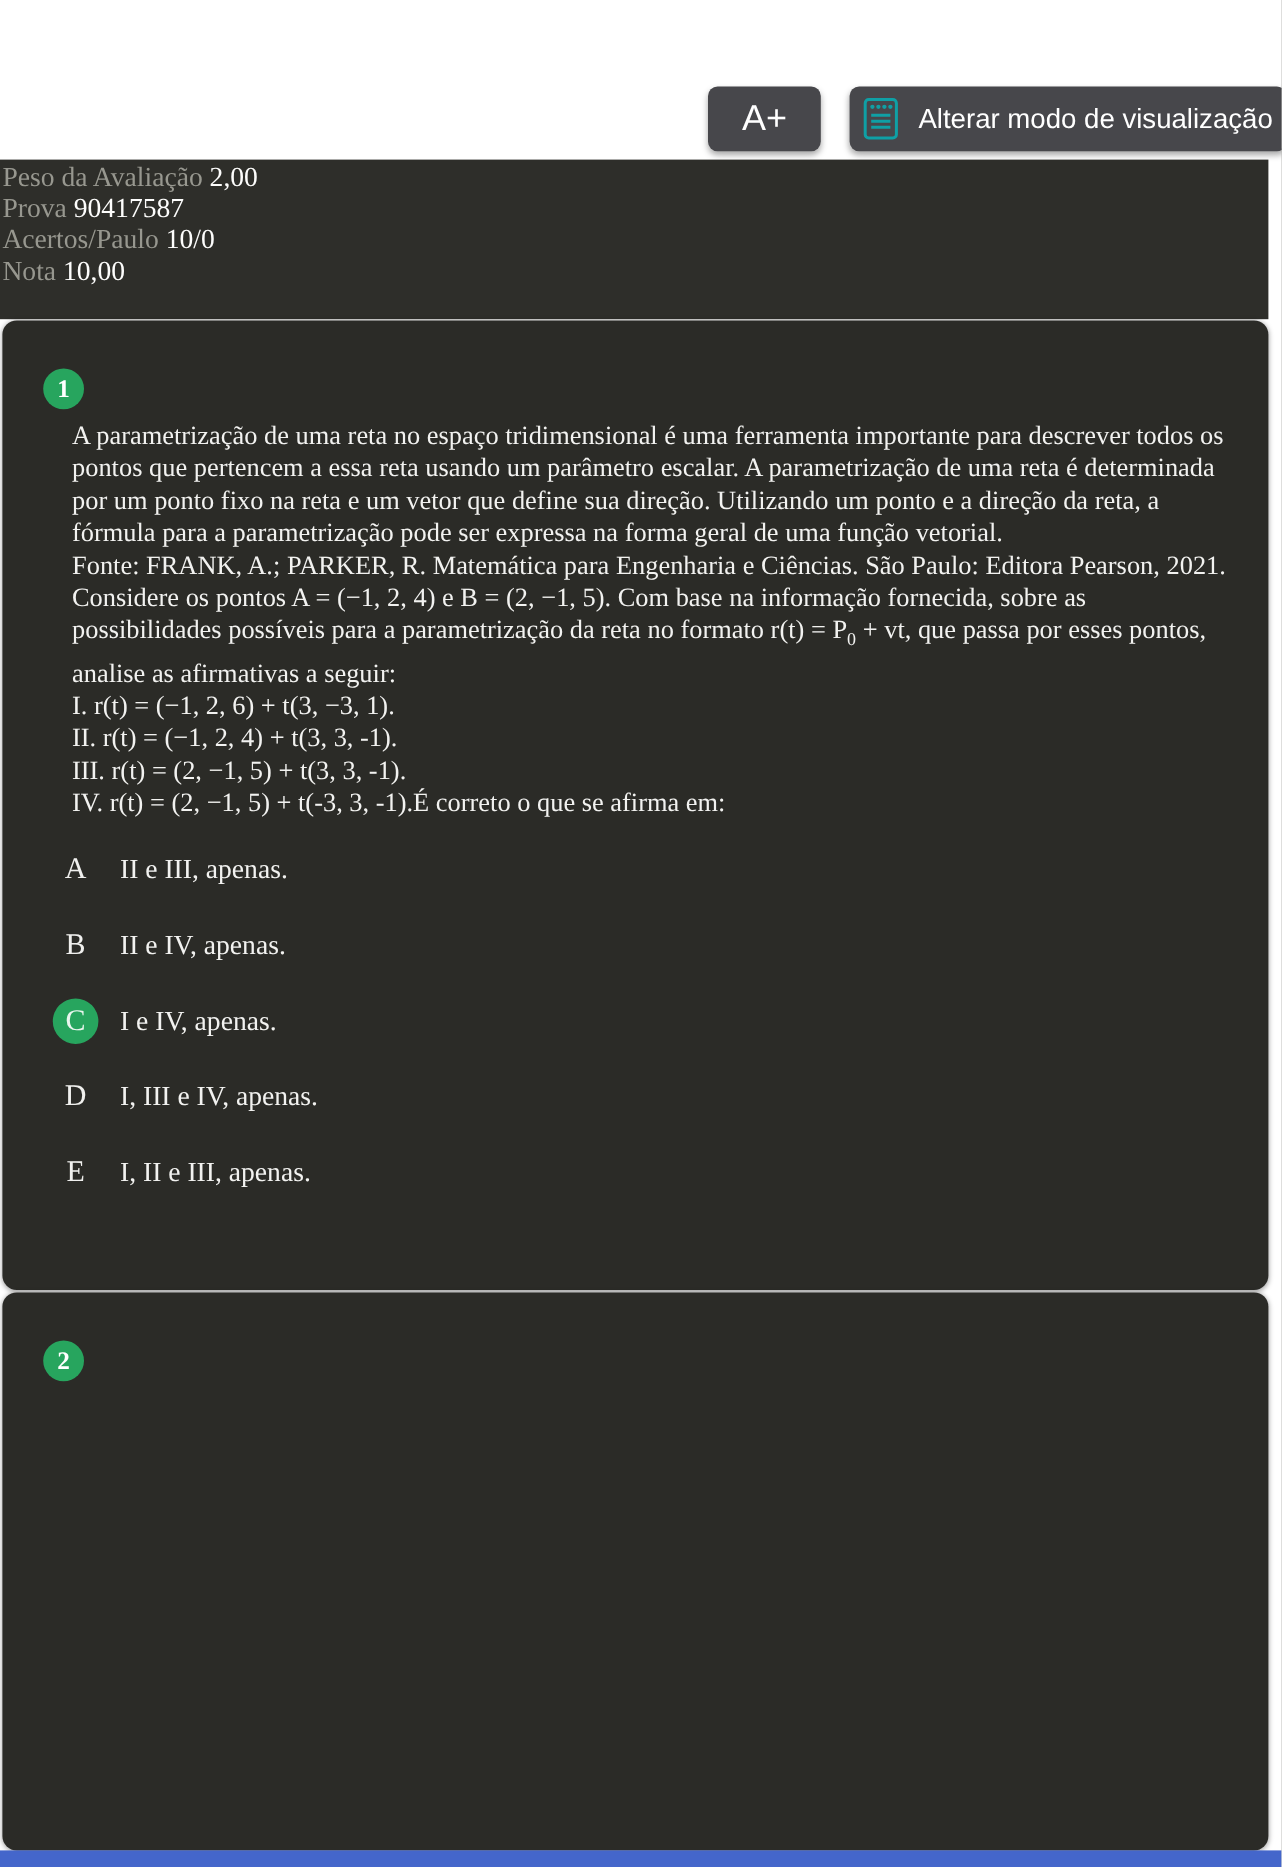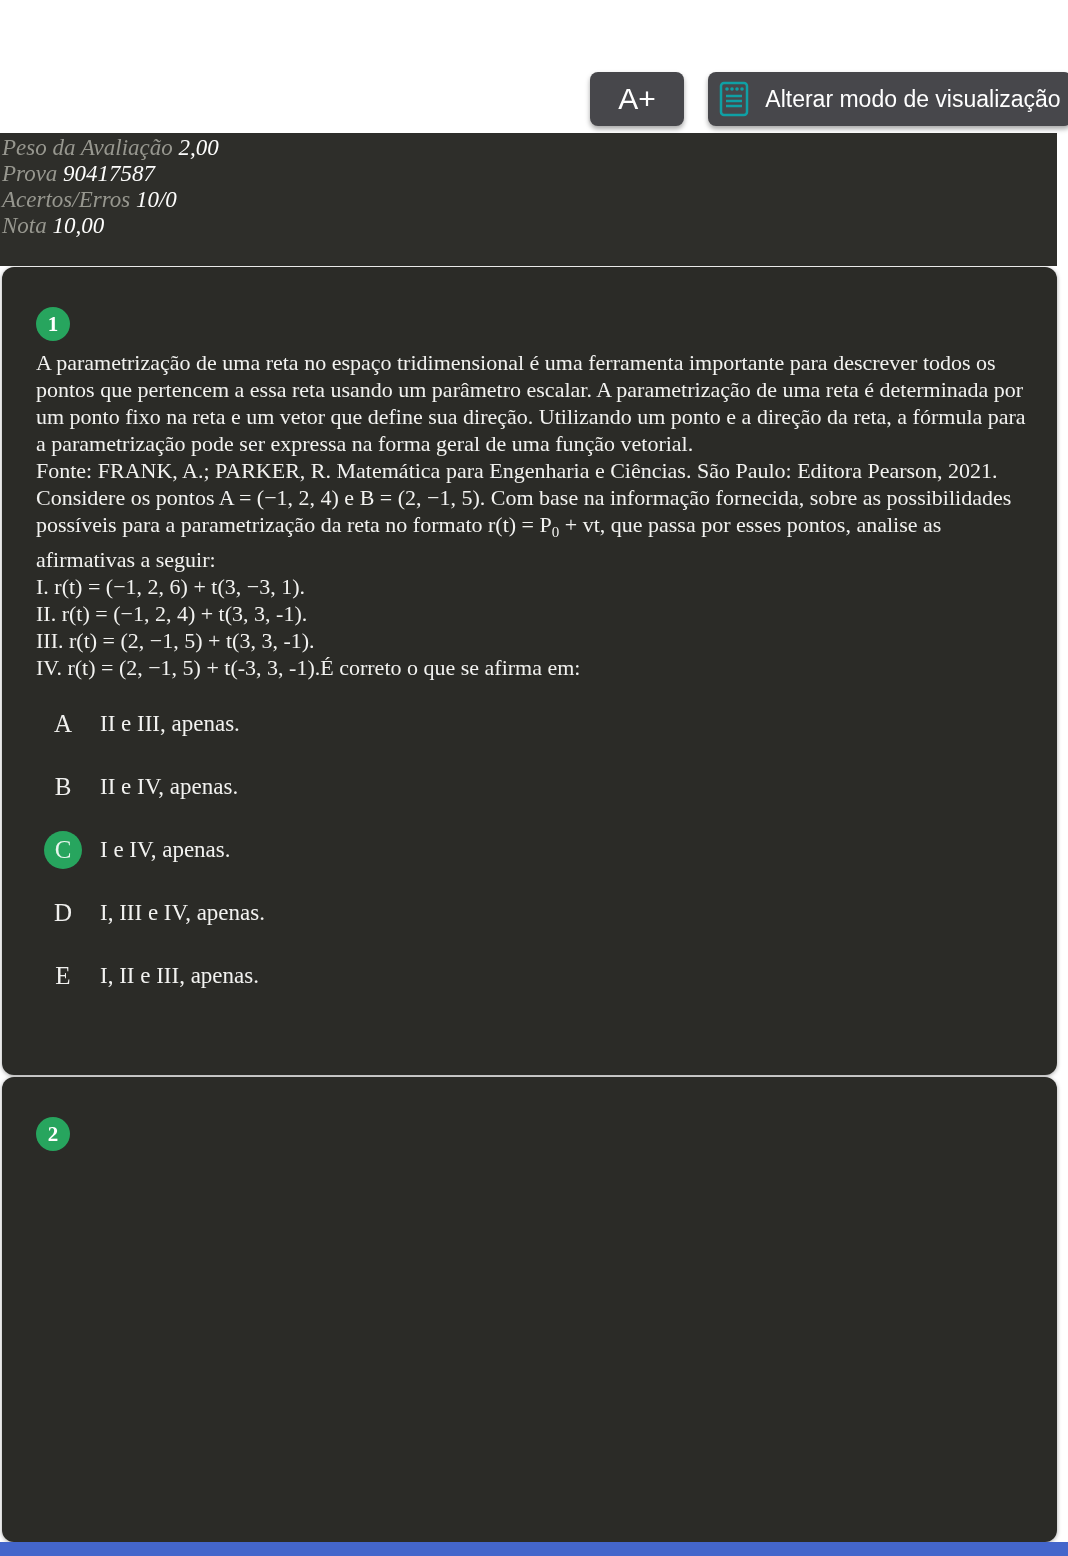--- a/index.html
+++ b/index.html
@@ -20,42 +20,42 @@
   .btn-aplus { left: 590px; width: 94px; font-size: 30px; }
   .btn-view  { left: 708px; width: 364px; font-size: 23px; gap: 16px; }
   .view-icon { width: 30px; height: 36px; flex: 0 0 auto; }
 
   
   .summary {
     position: absolute; top: 133px; left: 0; width: 1057px; height: 133px;
     background: #2e2e2a; padding: 2px 0 0 2px;
     font-size: 23px; line-height: 26px; color: #97978f;
   }
-  .summary .row { white-space: nowrap; font-style: italic; }
+  .summary .row { white-space: nowrap; }
   .summary .val { color: #fdfdfc; }
 
   
   .card {
     position: absolute; left: 2px; width: 1055px;
     background: #2b2b27; border-radius: 12px;
     box-shadow: 0 1px 4px rgba(0,0,0,0.35);
     padding: 40px 30px 0 34px;
     color: #f2f2f0;
   }
   .card-q1 { top: 267px; height: 808px; }
   .card-q2 { top: 1077px; height: 465px; }
 
   .qbadge {
     width: 34px; height: 34px; border-radius: 50%;
     background: #27a55e; color: #ffffff;
     font-size: 21px; font-weight: bold;
     display: flex; align-items: center; justify-content: center;
     margin-bottom: 8px;
   }
-  .qtext { font-size: 22px; line-height: 27px; max-width: 992px; }
+  .qtext { font-size: 22px; line-height: 27px; max-width: 992px; margin-left: 24px; }
   .qtext sub { font-size: 15px; }
   .bold { font-weight: normal; }
   .afirmativa { font-size: 22px; line-height: 27px; }
 
   
   .options { margin-top: 24px; }
   .option {
     display: flex; align-items: center;
     height: 38px; margin-bottom: 25px;
     cursor: pointer;
@@ -96,21 +96,21 @@
         <line x1="7" y1="25" x2="23" y2="25" stroke="#0fa0a5" stroke-width="2.5"></line>
       </svg>
     </span>
     <span>Alterar modo de visualização</span>
   </button>
 </div>
 
 <div class="summary">
   <div class="row"><span>Peso da Avaliação </span><span class="val">2,00</span></div>
   <div class="row"><span>Prova </span><span class="val">90417587</span></div>
-  <div class="row"><span>Acertos/Erros </span><span class="val">10/0</span></div>
+  <div class="row"><span>Acertos/Paulo </span><span class="val">10/0</span></div>
   <div class="row"><span>Nota </span><span class="val">10,00</span></div>
 </div>
 
 <div class="card card-q1">
   <div class="qbadge">
     <span>1</span>
   </div>
   <div class="qtext">
     <div>A parametrização de uma reta no espaço tridimensional é uma ferramenta importante para descrever todos os pontos que pertencem a essa reta usando um parâmetro escalar. A parametrização de uma reta é determinada por um ponto fixo na reta e um vetor que define sua direção. Utilizando um ponto e a direção da reta, a fórmula para a parametrização pode ser expressa na forma geral de uma função vetorial.</div>
     <div><span>Fonte: FRANK, A.; PARKER, R. </span><span class="bold">Matemática para Engenharia e Ciências</span><span>. São Paulo: Editora Pearson, 2021.</span></div>

